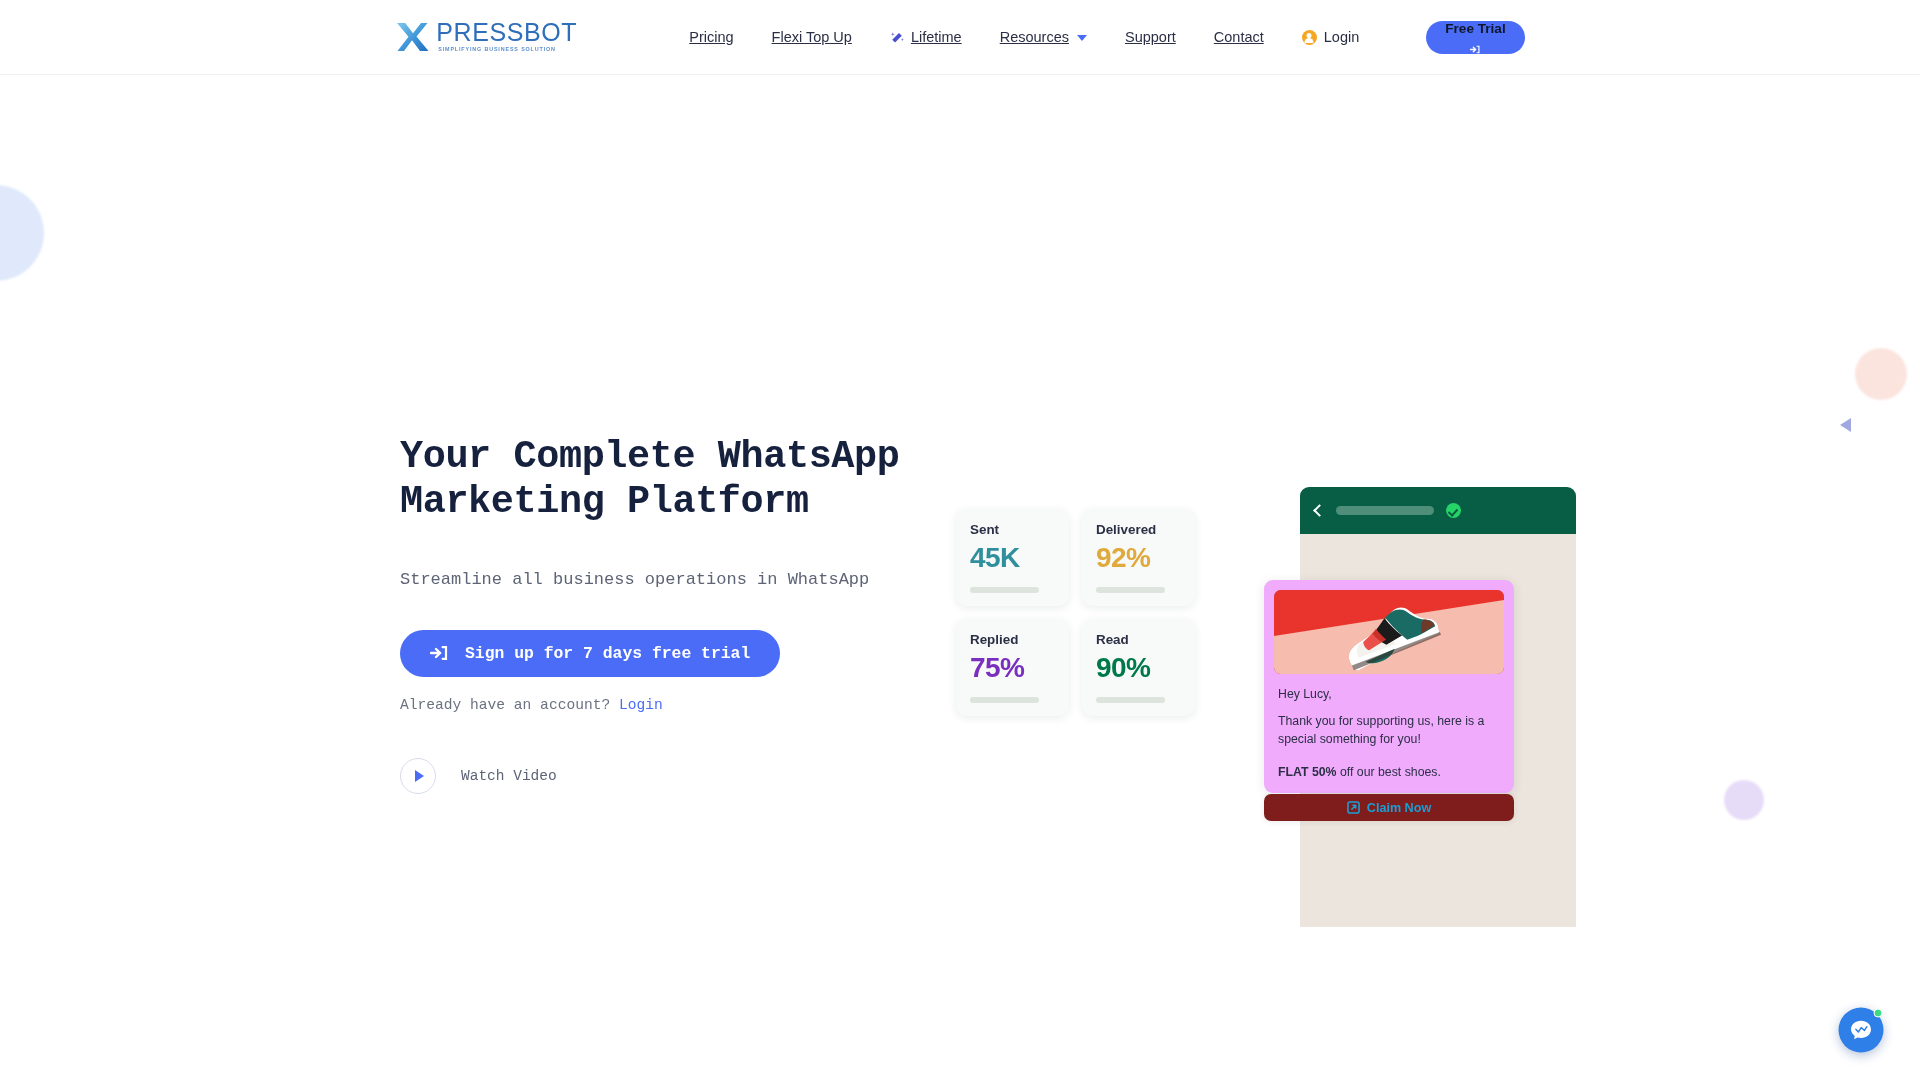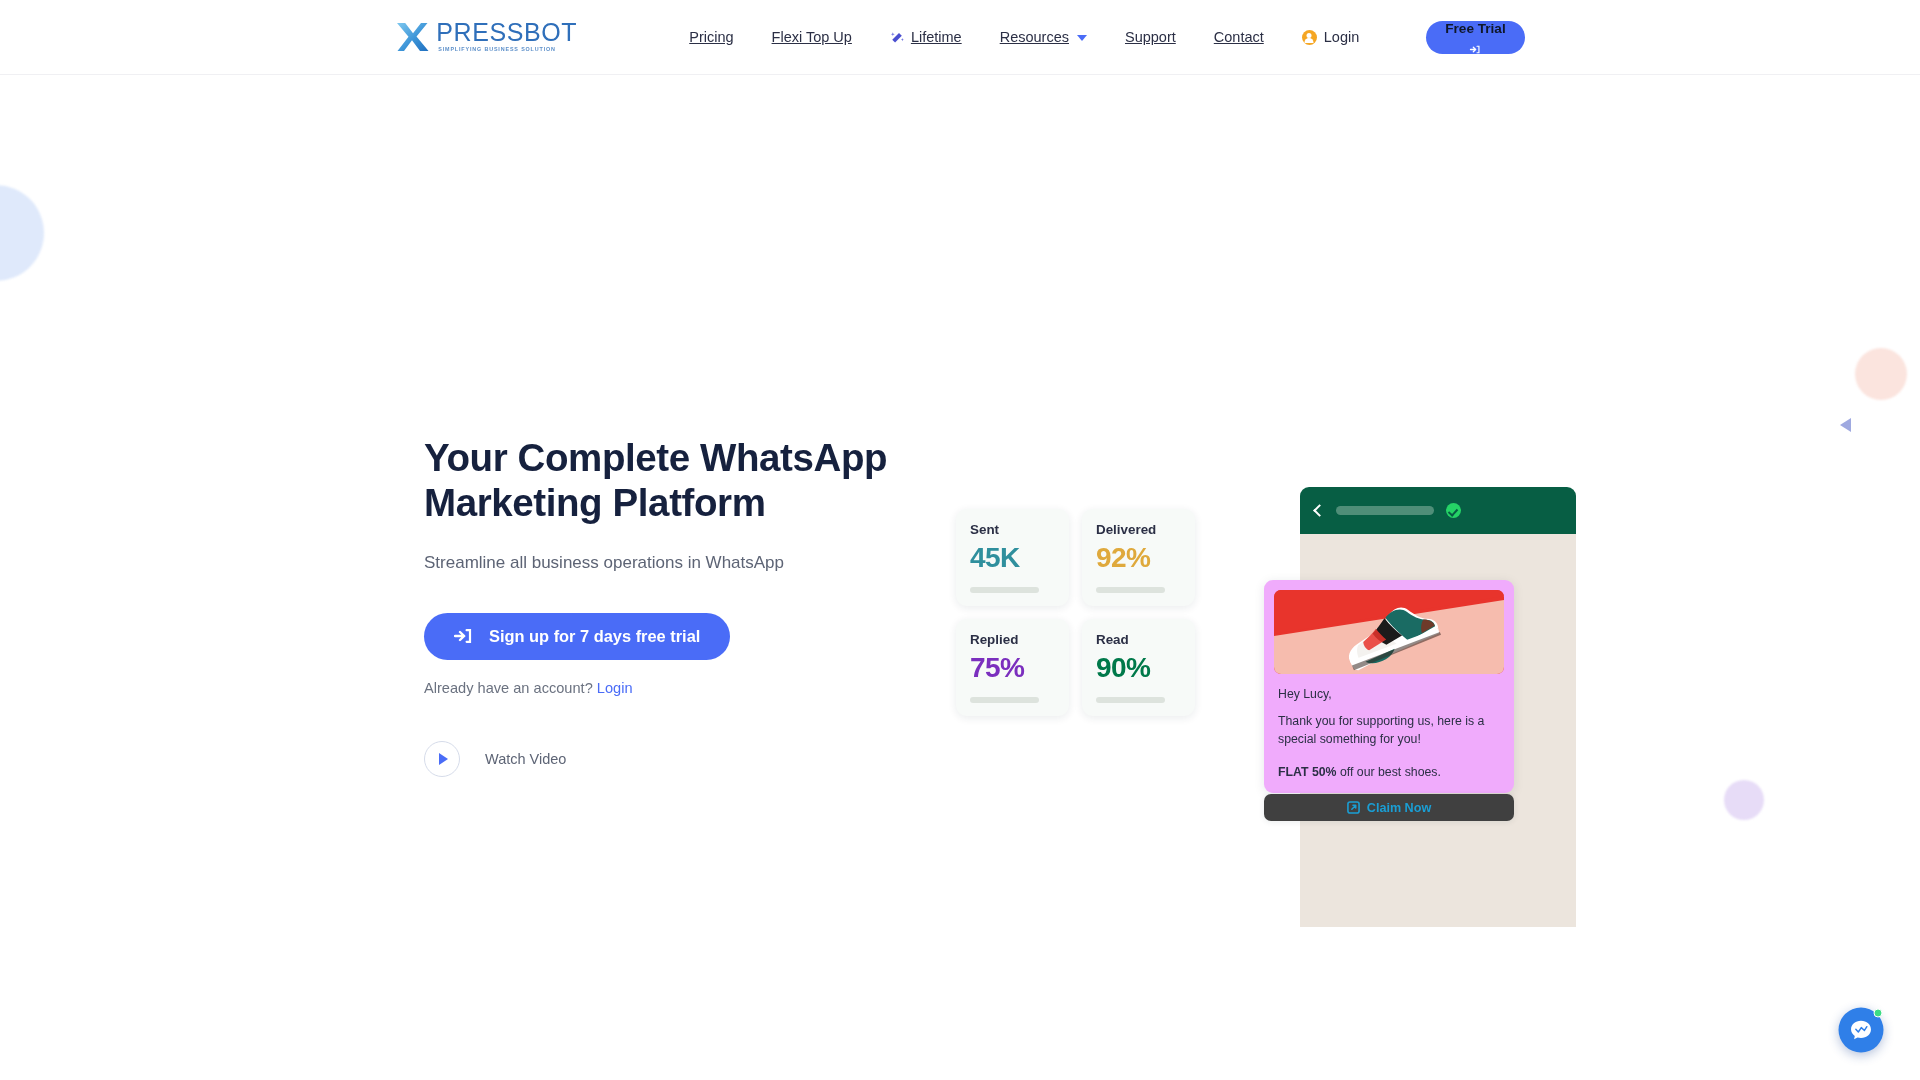--- a/index.html
+++ b/index.html
@@ -71,26 +71,26 @@
   .free-trial {
     margin-left:48px; background:#4a6cf7; color:#0f172a; border:none;
     border-radius:22px; height:33px; padding:0 19px; font-size:13.6px;
     font-weight:700; font-family:inherit; cursor:pointer;
     display:flex; align-items:center; gap:9px; white-space:nowrap;flex-direction:column;
   }
 
   
   .hero { position:absolute; top:75px; left:0; width:1920px; height:1005px; }
 
-  .hero-left { position:absolute; left:424px; top:360px; width:560px; }
+  .hero-left { position:absolute; left:400px; top:360px; width:560px;font-family:Liberation Mono, monospace; }
   .hero-title {
     font-size:38.5px; font-weight:700; line-height:1.17; color:#16213e;
     letter-spacing:-.4px; white-space:pre-line;
   }
-  .hero-sub { margin-top:25px; font-size:17px; color:#5d6475; line-height:1.5; }
+  .hero-sub { margin-top:42px; font-size:17px; color:#5d6475; line-height:1.5; }
 
   .cta-btn {
     margin-top:37px; background:#4a6cf7; color:#fff; border:none;
     border-radius:29px; height:47px; padding:0 30px; font-size:16.4px;
     font-weight:700; font-family:inherit; cursor:pointer;
     display:inline-flex; align-items:center; gap:17px;
   }
 
   .already { margin-top:20px; font-size:14.6px; color:#6b7280; }
   .already .lnk { color:#4a6cf7; cursor:pointer; }
@@ -156,21 +156,21 @@
     width:230px; height:84px; border-radius:7px; overflow:hidden; display:block;
   }
   .msg-text { margin-top:13px; padding:0 4px; }
   .msg-hey { font-size:12.3px; color:#2b2f45; }
   .msg-body { font-size:12.3px; color:#2b2f45; line-height:1.45; margin-top:12px; }
   .msg-flat { font-size:12.3px; color:#2b2f45; margin-top:16px; }
   .msg-flat b { font-weight:700; }
 
   .claim-btn {
     position:absolute; left:-36px; top:307px; width:250px; height:27px;
-    background:#404040; border-radius:7px; box-shadow:0 1px 6px rgba(20,40,60,.09);
+    background:#7f1d1d; border-radius:7px; box-shadow:0 1px 6px rgba(20,40,60,.09);
     display:flex; align-items:center; justify-content:center; gap:7px;
     font-size:12.6px; font-weight:700; color:#1a9ed4; cursor:pointer;
   }
 
   
   .chat-widget {
     position:absolute; left:1861px; top:1030px; width:45px; height:45px;
     transform:translate(-50%,-50%); border-radius:50%; background:#2f7fe8;
     display:flex; align-items:center; justify-content:center; cursor:pointer;
     box-shadow:0 3px 11px rgba(30,70,150,.33); z-index:40;

